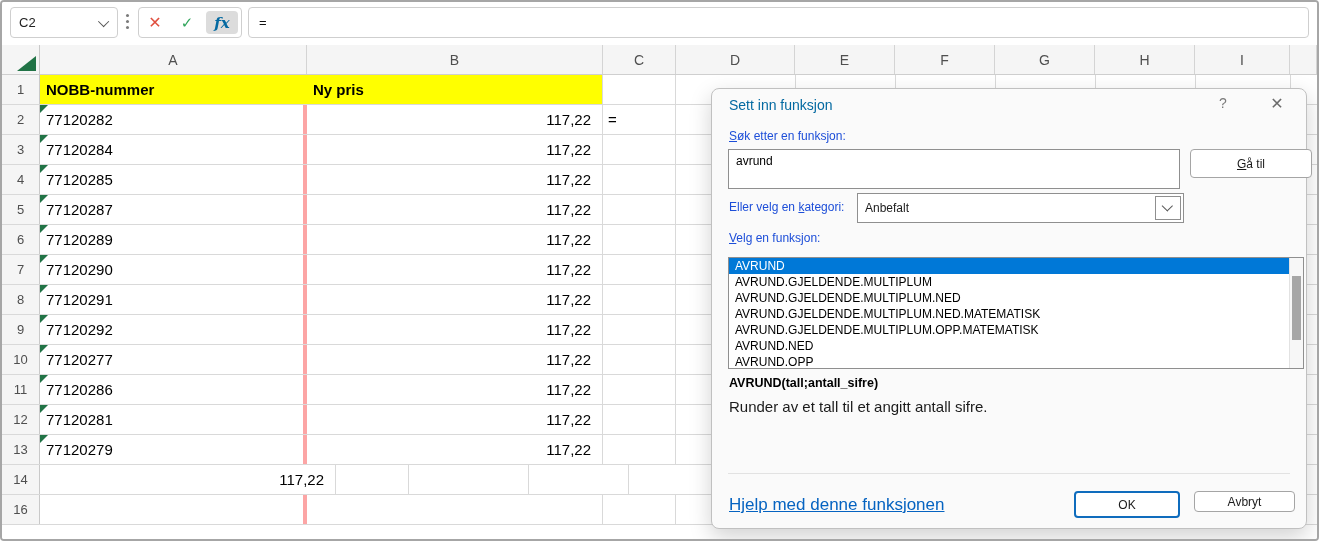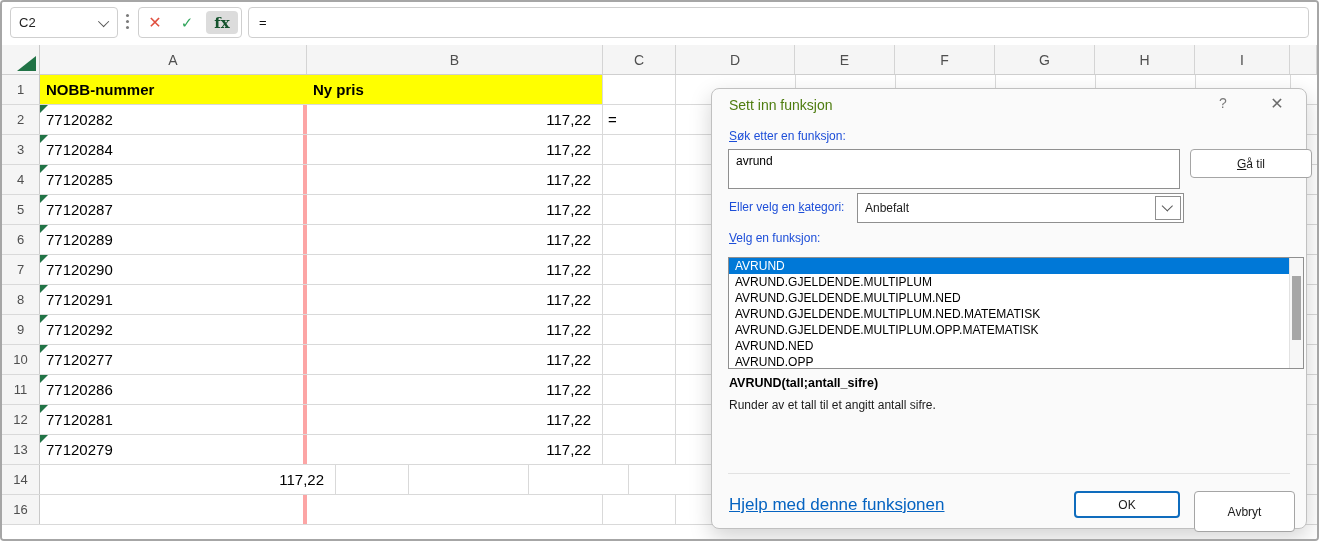--- a/index.html
+++ b/index.html
@@ -25,21 +25,21 @@
   .dots i { width:3px; height:3px; border-radius:50%; background:#7a7a7a; }
   .fb-buttons {
     position:absolute; left:136px; top:5px; width:104px; height:31px;
     border:1px solid #cfcfcf; border-radius:4px; background:#fff;
     display:flex; align-items:stretch;
   }
   .fb-btn { flex:1; display:flex; align-items:center; justify-content:center; font-size:15px; cursor:default; }
   .fb-cancel { color:#e04f3f; font-size:16px; }
   .fb-enter  { color:#2fa45a; font-size:15px; }
   .fb-fx { margin:3px; background:#dcdcdc; border-radius:4px;
-           font-family:"DejaVu Serif", serif; font-weight:bold; color:#14532d; font-size:15px; }
+           font-family:"DejaVu Serif", serif; font-style:italic; font-weight:bold; color:#0369a1; font-size:15px; }
   .formula-input {
     position:absolute; left:246px; top:5px; right:8px; height:31px;
     border:1px solid #cfcfcf; border-radius:4px; background:#fff;
     display:flex; align-items:center; padding:0 10px; font-size:13px; color:#111;
   }
 
   
   .sheet { position:absolute; left:0; right:0; top:43px; bottom:0; overflow:hidden; background:#fff; }
   .srow { display:flex; height:30px; border-bottom:1px solid #d9d9d9; }
   .hrow { border-bottom:1px solid #cfcfcf; }
@@ -70,21 +70,21 @@
   .c-a.yellow { border-right:none; }
   .err-tri { position:absolute; left:0; top:0; width:8px; height:8px;
              background:#217346; clip-path:polygon(0 0, 100% 0, 0 100%); }
 
   
   .dialog {
     position:absolute; left:709px; top:86px; width:596px; height:441px; z-index:10;
     background:#fafafa; border:1px solid #c0c0c0; border-radius:8px;
     box-shadow:0 8px 22px rgba(0,0,0,0.18); font-size:12px; color:#1b1b1b;
   }
-  .dlg-title { position:absolute; left:17px; top:8px; font-size:14px; color:#4d7c0f; }
+  .dlg-title { position:absolute; left:17px; top:8px; font-size:14px; color:#0369a1; }
   .dlg-help  { position:absolute; left:498px; top:6px; width:26px; height:22px; text-align:center;
                font-size:14px; color:#7a7a7a; }
   .dlg-close { position:absolute; left:550px; top:5px; width:30px; height:22px; text-align:center;
                font-size:16px; color:#6b6b6b; }
   .dlg-label { position:absolute; font-size:12px; color:#1d4ed8; }
   .search-box { position:absolute; left:16px; top:60px; width:452px; height:40px;
                 background:#fff; border:1px solid #8f8f8f; padding:4px 7px; font-size:12px; color:#000; }
   .btn { background:#fff; border:1px solid #a5a5a5; border-radius:4px;
          display:flex; align-items:center; justify-content:center; font-size:12px; color:#1b1b1b; }
   .goto-btn { position:absolute; left:478px; top:60px; width:122px; height:29px; }
@@ -94,26 +94,26 @@
                background:#fff; border:1px solid #8f8f8f; display:flex; align-items:center; justify-content:center; }
   .combo-btn .chev { border-color:#5a5a5a; transform:rotate(-45deg) translate(1px,-2px); }
   .listbox { position:absolute; left:16px; top:168px; width:576px; height:112px;
              background:#fff; border:1px solid #8f8f8f; overflow:hidden; }
   .li { height:16px; line-height:16px; padding-left:6px; font-size:12px; color:#000; white-space:nowrap; }
   .li.sel { background:#0078d7; color:#fff; }
   .scrollbar { position:absolute; right:0; top:0; bottom:0; width:14px;
                background:#f7f7f7; border-left:1px solid #e2e2e2; }
   .thumb { position:absolute; left:2px; right:2px; top:18px; height:64px; background:#a6a6a6; }
   .signature { position:absolute; left:17px; top:287px; font-size:12.5px; font-weight:bold; color:#000; }
-  .descr { position:absolute; left:17px; top:309px; font-size:12px; color:#1b1b1b; }
+  .descr { position:absolute; left:17px; top:309px; font-size:15px; color:#1b1b1b; }
   .sep { position:absolute; left:16px; right:16px; top:384px; height:1px; background:#e2e2e2; }
   .help-link { position:absolute; left:17px; top:406px; font-size:17px;
                color:#0563c1; text-decoration:underline; }
   .ok-btn { position:absolute; left:362px; top:402px; width:106px; height:27px; border:2px solid #0f6cbd; }
-  .cancel-btn { position:absolute; left:482px; top:402px; width:101px; height:41px; }
+  .cancel-btn { position:absolute; left:482px; top:402px; width:101px; height:21px; }
   u { text-decoration:underline; }
 </style>
 </head>
 <body>
 
 <div class="screen">
 
   <div class="formula-row">
     <div class="name-box">
       <span>C2</span>

